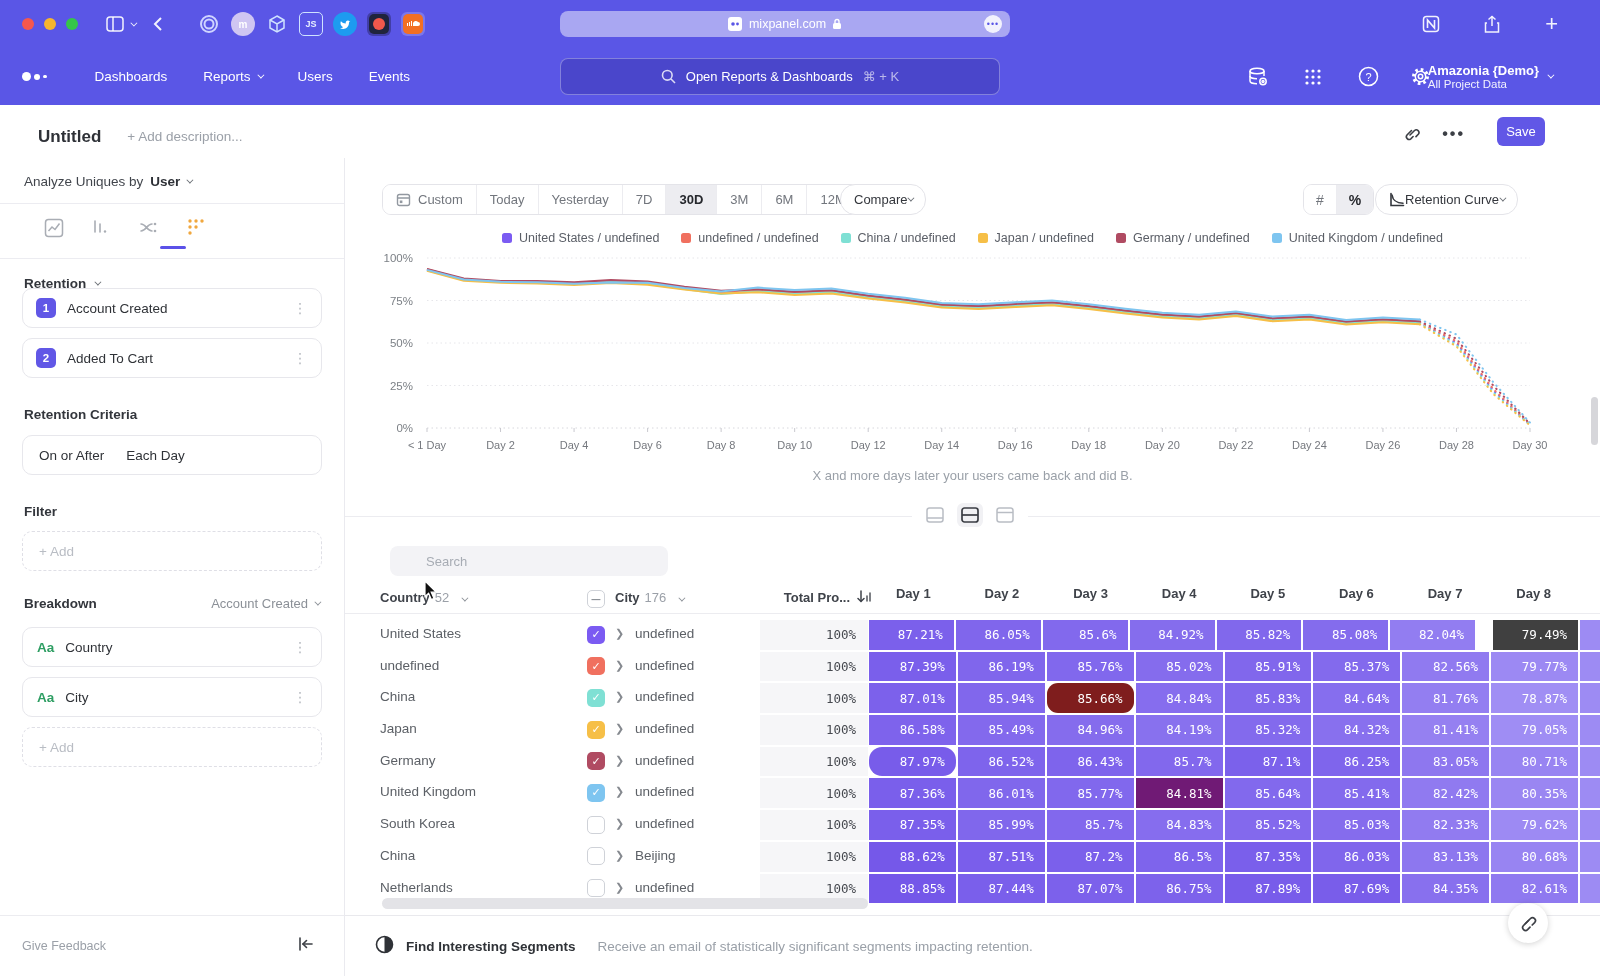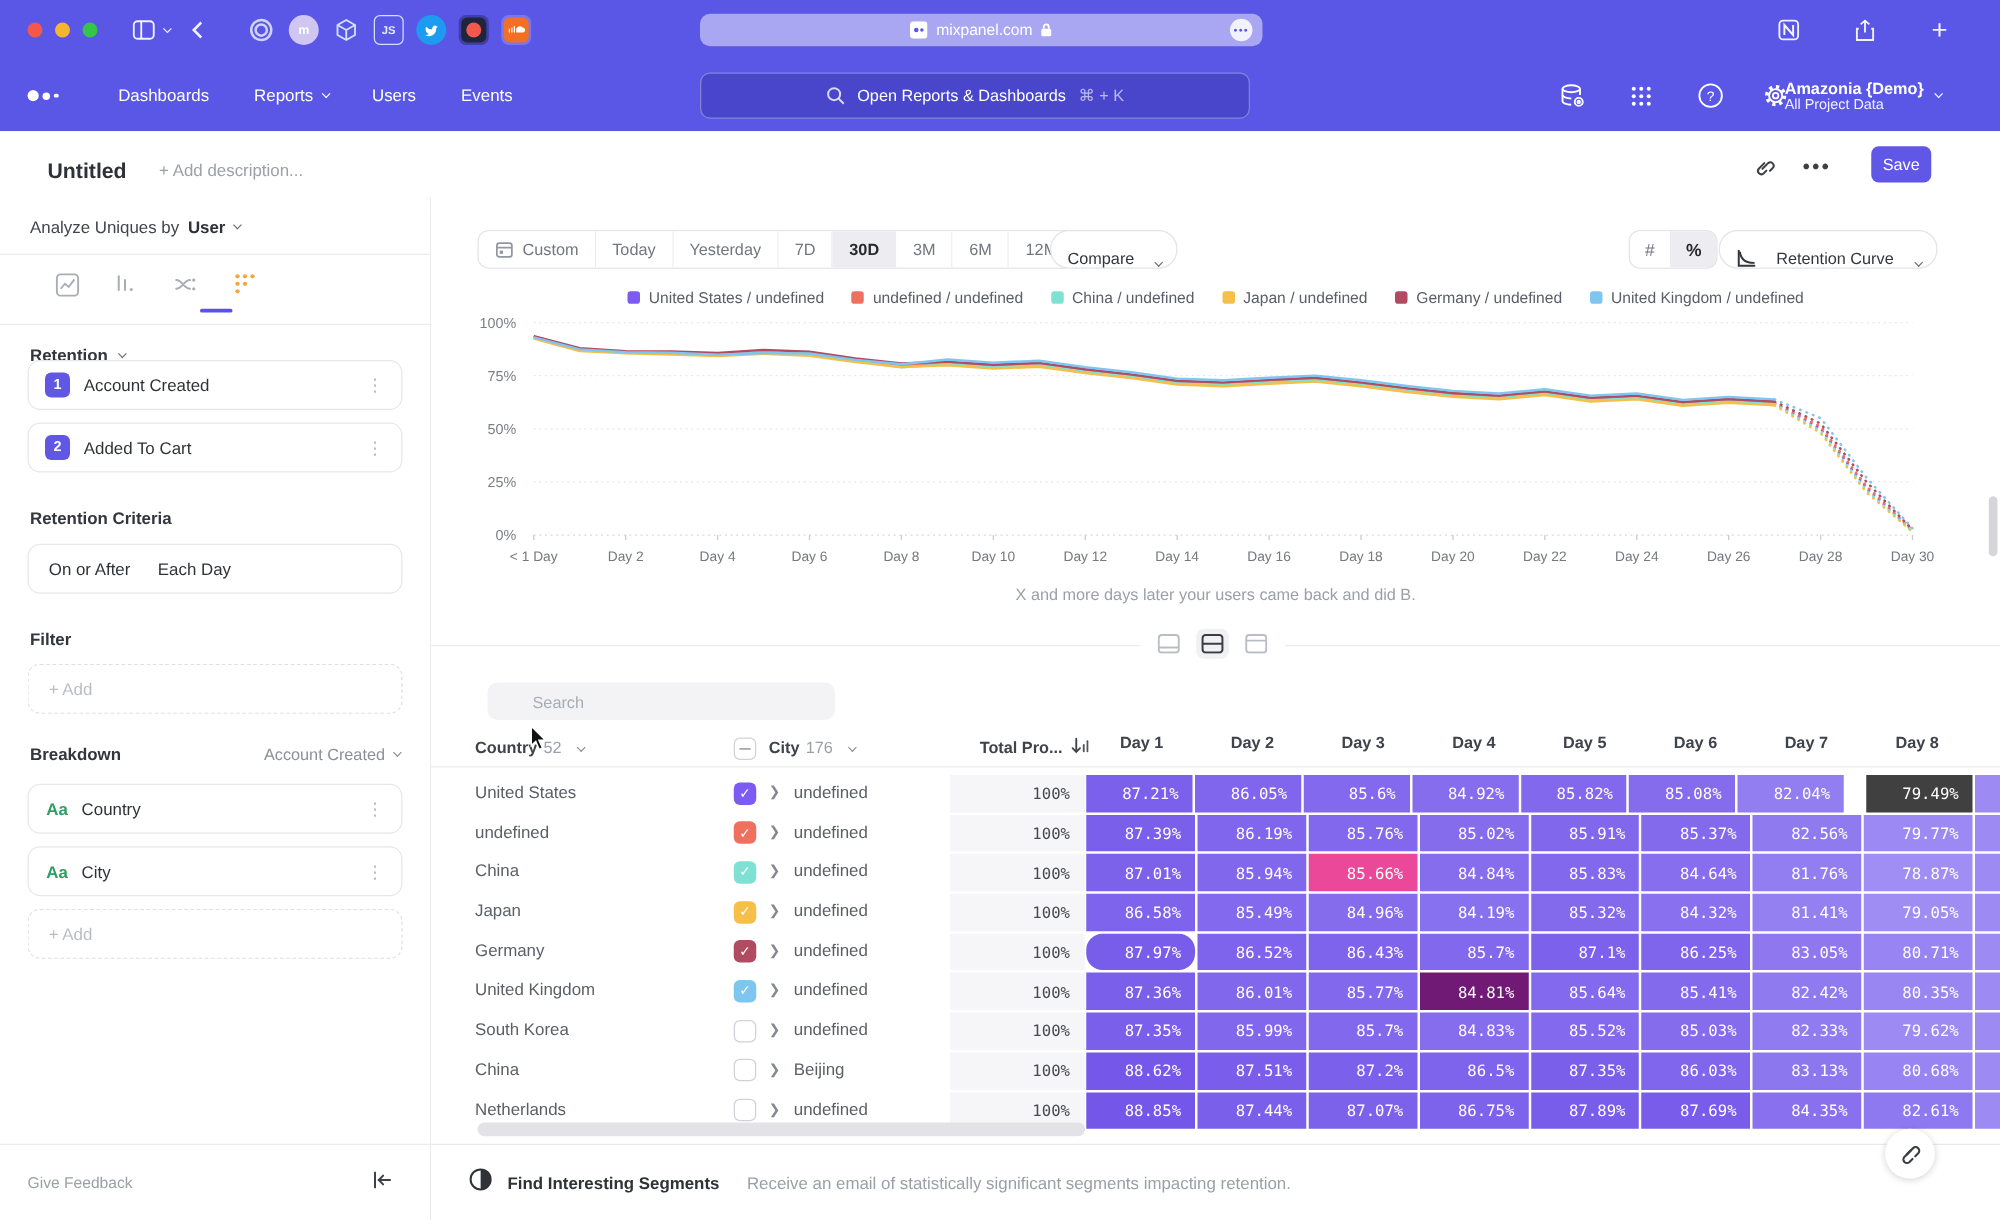--- a/index.html
+++ b/index.html
@@ -51,21 +51,21 @@
   .sb-tab { display:inline-flex; width:24px; height:24px; align-items:center; justify-content:center; margin-right:19px; cursor:pointer; color:#a9adb4; }
   .dotline { border-top:1px solid #ececf1; }
 
   
   #main { position:absolute; left:345px; top:158px; width:1255px; bottom:0; background:#fff; }
 
   .seg-group { position:absolute; display:flex; border:1px solid #e4e4e9; border-radius:9px; overflow:hidden; height:31px; align-items:stretch; background:#fff; }
   .seg-btn { display:flex; align-items:center; gap:7px; padding:0 13px; font-size:13px; color:#72767d; border-right:1px solid #ececf0; cursor:pointer; background:#fff; }
   .seg-btn:last-child { border-right:none; }
   .seg-btn.active { background:#ededf1; color:#26282d; font-weight:bold; }
-  .pill-btn { position:absolute; height:31px; border:1px solid #e4e4e9; border-radius:15px; background:#fff; display:flex; align-items:flex-end; gap:16px; padding:0 13px; font-size:13px; color:#33363c; cursor:pointer; }
+  .pill-btn { position:absolute; height:31px; border:1px solid #e4e4e9; border-radius:15px; background:#fff; display:flex; align-items:center; gap:0; padding:0 13px; font-size:13px; color:#33363c; cursor:pointer; }
 
   #chart-legend { position:absolute; left:0; top:73px; width:1255px; display:flex; justify-content:center; gap:22px; }
   .legend-item { display:flex; align-items:center; gap:7px; font-size:12.5px; color:#5a5e66; cursor:pointer; }
   .legend-sq { width:10px; height:10px; border-radius:2.5px; }
 
   #chart-caption { position:absolute; left:0; top:310px; width:1255px; text-align:center; font-size:13px; color:#9aa0a8; }
 
   #view-divider { position:absolute; left:0; top:358px; width:1255px; height:1px; background:#ececf0; }
   #view-toggle { position:absolute; left:567px; top:345px; background:#fff; padding:0 10px; display:flex; gap:9px; }
   .view-btn { width:26px; height:24px; border-radius:6px; display:flex; align-items:center; justify-content:center; cursor:pointer; color:#b9bdc4; }
@@ -626,21 +626,21 @@
       </div>
       <div class="t-row">
         <span class="t-country">China</span>
         <span class="t-check" style="background: rgb(127, 224, 212);">✓</span>
         <span class="t-exp">❯</span>
         <span class="t-city">undefined</span>
         <span class="t-total">100%</span>
         <span class="t-days">
           <span class="t-cell" style="background: rgb(124, 97, 235);">87.01%</span>
           <span class="t-cell" style="background: rgb(129, 103, 236);">85.94%</span>
-          <span class="t-cell" style="background: #ec4899;">85.66%</span>
+          <span class="t-cell" style="background: #7f1d1d; border-radius: 11px;">85.66%</span>
           <span class="t-cell" style="background: rgb(134, 109, 238);">84.84%</span>
           <span class="t-cell" style="background: rgb(129, 104, 236);">85.83%</span>
           <span class="t-cell" style="background: rgb(134, 110, 238);">84.64%</span>
           <span class="t-cell" style="background: rgb(147, 126, 241);">81.76%</span>
           <span class="t-cell" style="background: rgb(160, 142, 244);">78.87%</span>
         </span>
         <span class="t-sliver" style="background: rgb(157, 139, 243);"></span>
       </div>
       <div class="t-row">
         <span class="t-country">Japan</span>

